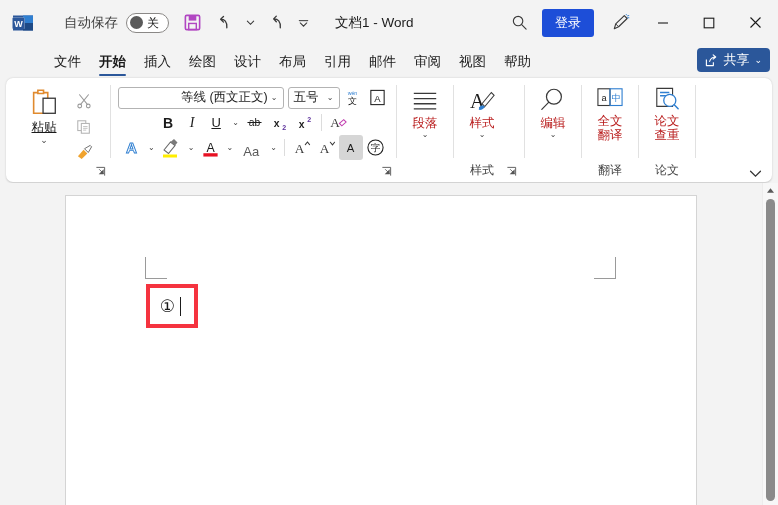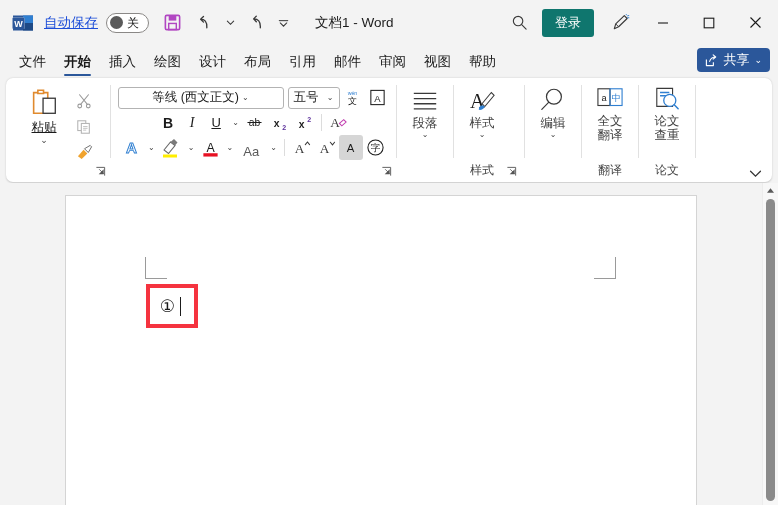--- a/index.html
+++ b/index.html
@@ -14,21 +14,21 @@
 
   
   .titlebar {
     height: 45px; display: flex; align-items: center;
     background: #f3f3f3; padding: 0 0 0 8px; position: relative;
   }
   .word-logo {
     width: 22px; height: 22px; margin: 0 6px 0 4px;
     position: relative; flex: 0 0 auto;
   }
-  .autosave-label { font-size: 13.5px; color: #1d4ed8; margin-left: 4px; white-space: nowrap; text-decoration: underline; }
+  .autosave-label { font-size: 13.5px; color: #404040; margin-left: 24px; white-space: nowrap; }
   .toggle {
     width: 43px; height: 20px; border: 1px solid #8a8886; border-radius: 10px;
     background: #ffffff; margin-left: 8px; display: flex; align-items: center;
     padding: 0 3px; position: relative;
   }
   .toggle .knob { width: 13px; height: 13px; border-radius: 50%; background: #5a5a5a; }
   .toggle .tlabel { font-size: 12px; color: #1b1b1b; margin-left: 4px; line-height: 1; }
   .qat { display: flex; align-items: center; gap: 2px; margin-left: 9px; }
   .qbtn {
     width: 29px; height: 28px; display: flex; align-items: center; justify-content: center;
@@ -37,32 +37,32 @@
   .qbtn.small { width: 20px; }
   .doc-title {
     font-size: 13.5px; color: #1b1b1b; margin-left: 22px; white-space: nowrap;
   }
   .title-right {
     position: absolute; right: 0; top: 0; height: 45px;
     display: flex; align-items: center;
   }
   .searchbtn { width: 34px; height: 30px; display:flex; align-items:center; justify-content:center; }
   .signin {
-    background: #0f766e; color: #ffffff; font-size: 13px;
+    background: #1d4ed8; color: #ffffff; font-size: 13px;
     padding: 5px 13px; border-radius: 3px; margin-left: 6px; white-space: nowrap;
   }
   .penbtn { width: 40px; height: 30px; display:flex; align-items:center; justify-content:center; margin-left: 6px;}
   .wbtn {
     width: 46px; height: 45px; display: flex; align-items: center; justify-content: center;
   }
 
   
   .tabstrip {
     height: 33px; display: flex; align-items: flex-end; padding-left: 10px;
-    background: #f3f3f3; position: relative;
+    background: #f3f3f3; position: relative; margin-left: 35px;
   }
   .tab {
     font-size: 13.5px; color: #1b1b1b; padding: 3px 9px 7px 9px;
     position: relative; white-space: nowrap; cursor: default;
   }
   .tab.active { font-weight: bold; }
   .tab.active::after {
     content: ""; position: absolute; left: 9px; right: 9px; bottom: 2px;
     height: 2.5px; background: #2b579a; border-radius: 2px;
   }
@@ -102,37 +102,37 @@
   .clip-icon { width: 28px; height: 25px; display:flex; align-items:center; justify-content:center; }
 
   
   .g-font { width: 285px; padding-top: 7px; }
   .font-row { display: flex; align-items: center; height: 25px; }
   .fname-box, .fsize-box {
     height: 22px; border: 1px solid #b3b3b3; border-radius: 3px; background: #fff;
     display: flex; align-items: center; font-size: 12.5px; color: #1b1b1b;
     padding: 0 2px 0 5px;
   }
-  .fname-box { width: 166px; justify-content: center; }
+  .fname-box { width: 166px; justify-content: flex-end; }
   .fsize-box { width: 52px; margin-left: 4px; justify-content: space-between; }
   .caret { font-size: 8px; color: #444; padding: 0 3px; }
   .ficon {
     height: 25px; min-width: 24px; display: flex; align-items: center; justify-content: center;
     font-size: 13px; color: #1b1b1b; padding: 0 3px; border-radius: 3px;
   }
   .ficon.wide { min-width: 30px; margin-top: 7px; }
   .vsep { width: 1px; height: 17px; background: #dcdcdc; margin: 0 4px; }
   .dd { font-size: 8px; color: #444; margin-left: 1px; }
 
   
   .bigbtn {
     width: 56px; display: flex; flex-direction: column; align-items: center;
     padding-top: 8px;
   }
-  .bigbtn .lbl { font-size: 12.5px; color: #404040; margin-top: 2px; line-height: 1.15; text-align:center; }
+  .bigbtn .lbl { font-size: 12.5px; color: #b91c1c; margin-top: 2px; line-height: 1.15; text-align:center; }
   .bigbtn .chev { font-size: 8px; color: #444; margin-top: 0px; }
 
   .ribbon-collapse {
     position: absolute; right: 10px; bottom: 4px; font-size: 11px; color: #333;
   }
 
   
   .docarea {
     position: absolute; left: 0; right: 0; top: 183px; bottom: 0;
     background: #f3f3f3; overflow: hidden;

